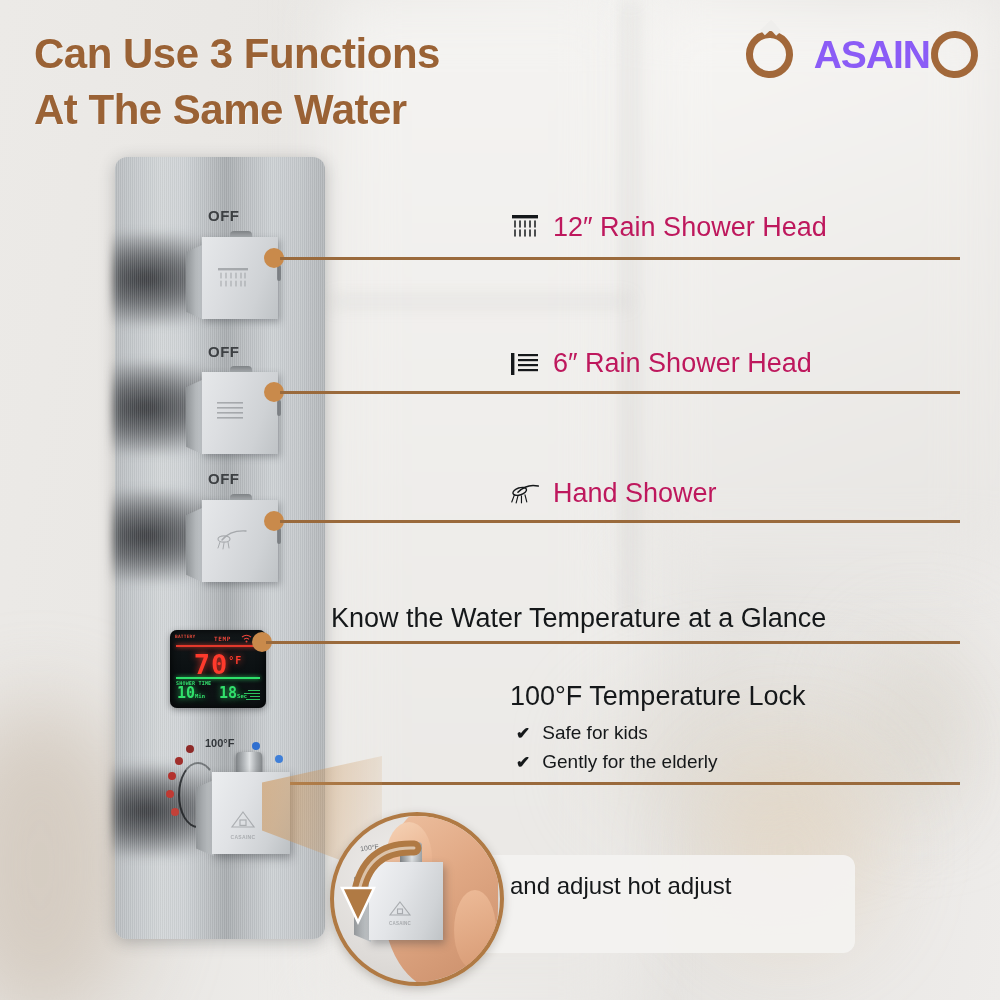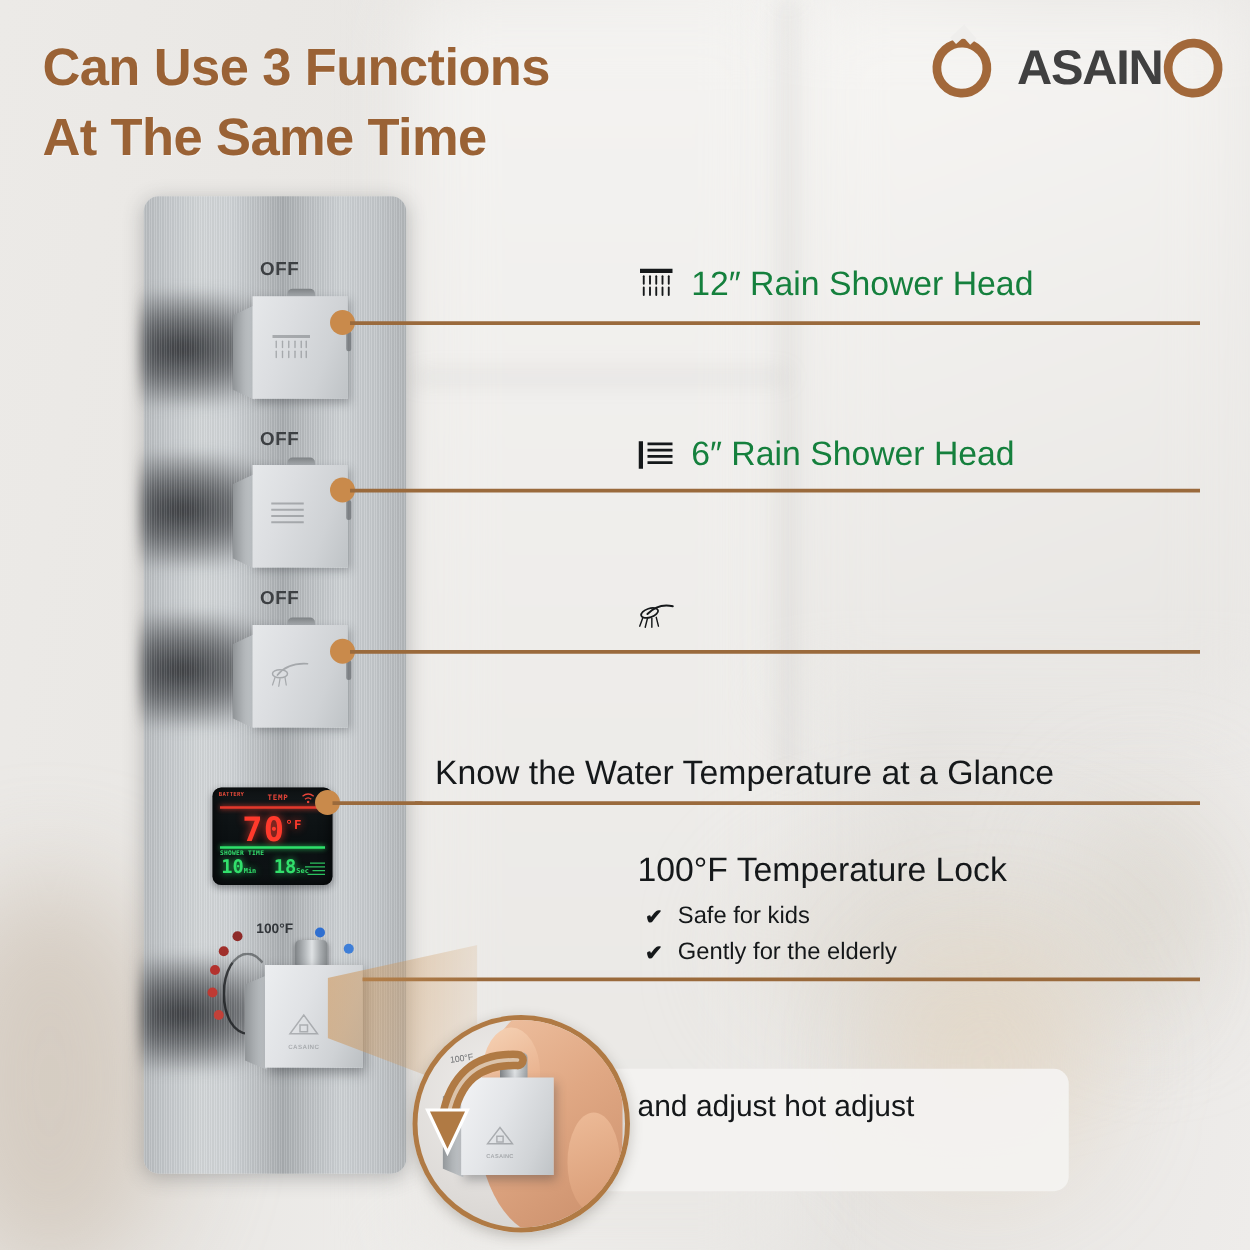--- a/index.html
+++ b/index.html
@@ -387,30 +387,30 @@
     top: -8px;
     width: 15px;
     height: 15px;
     background: transparent;
     border-top: 7px solid #efeeec;
     border-right: 7px solid #efeeec;
     box-sizing: border-box;
   }
   #logo .cmark.right { transform: rotate(-42deg); }
   #logo .word {
-    color: #404040;
+    color: #8b5cf6;
     margin: 0 1px 0 21px;
   }
 
   .callout-label {
     position: absolute;
     display: flex;
     align-items: center;
     gap: 13px;
-    color: #15803d;
+    color: #be185d;
     font-size: 27px;
     font-weight: 400;
     white-space: nowrap;
   }
   .callout-icon {
     display: inline-flex;
     align-items: center;
     justify-content: center;
     width: 30px;
     height: 30px;
@@ -571,21 +571,21 @@
   <div class="bg-soft-rect" style="left:640px;top:0;width:360px;height:560px;background:linear-gradient(160deg,#f7f6f4,#e7e5e2);"></div>
   <div class="bg-wall-line" style="left:330px;top:300px;width:300px;height:3px;background:rgba(150,148,145,.45);"></div>
   <div class="bg-wall-line" style="left:628px;top:0;width:4px;height:620px;background:rgba(160,158,155,.5);"></div>
   <div class="bg-blob" style="left:-60px;top:700px;width:200px;height:330px;background:rgba(196,182,166,.55);"></div>
   <div class="bg-blob" style="left:860px;top:640px;width:120px;height:170px;background:rgba(215,210,200,.6);"></div>
   <div class="bg-blob" style="left:600px;top:680px;width:330px;height:160px;background:rgba(224,219,210,.6);"></div>
   <div class="bg-blob" style="left:700px;top:750px;width:180px;height:200px;background:rgba(224,200,170,.35);"></div>
 
   <div id="headline">
     <div>Can Use 3 Functions</div>
-    <div>At The Same Time</div>
+    <div>At The Same Water</div>
   </div>
 
   <div id="logo">
     <span class="cmark left"></span>
     <span class="word">ASAIN</span>
     <span class="cmark right"></span>
   </div>
 
   <div id="panel">
     <div class="knob-shadow" style="top:76px;"></div>
@@ -768,23 +768,24 @@
         <path d="M9 11 Q19 1 32 4" stroke="#15181a" stroke-width="1.8" fill="none" stroke-linecap="round"></path>
         <ellipse cx="11" cy="10" rx="8" ry="4" fill="none" stroke="#15181a" stroke-width="1.6" transform="rotate(-18 11 10)"></ellipse>
         <g stroke="#15181a" stroke-width="1.3" stroke-linecap="round">
           <line x1="5" y1="14" x2="2" y2="22"></line>
           <line x1="9" y1="15" x2="7" y2="23"></line>
           <line x1="13" y1="15" x2="13" y2="23"></line>
           <line x1="17" y1="14" x2="19" y2="22"></line>
         </g>
       </svg>
     </span>
-  </div>
-
-  <div class="section-title" style="left:348px;top:603px;">Know the Water Temperature at a Glance</div>
+    <span>Hand Shower</span>
+  </div>
+
+  <div class="section-title" style="left:331px;top:603px;">Know the Water Temperature at a Glance</div>
 
   <div class="section-title" style="left:510px;top:681px;">100°F Temperature Lock</div>
 
   <div class="bullet-row" style="left:516px;top:722px;">
     <span class="tick">✔</span>
     <span>Safe for kids</span>
   </div>
   <div class="bullet-row" style="left:516px;top:751px;">
     <span class="tick">✔</span>
     <span>Gently for the elderly</span>

